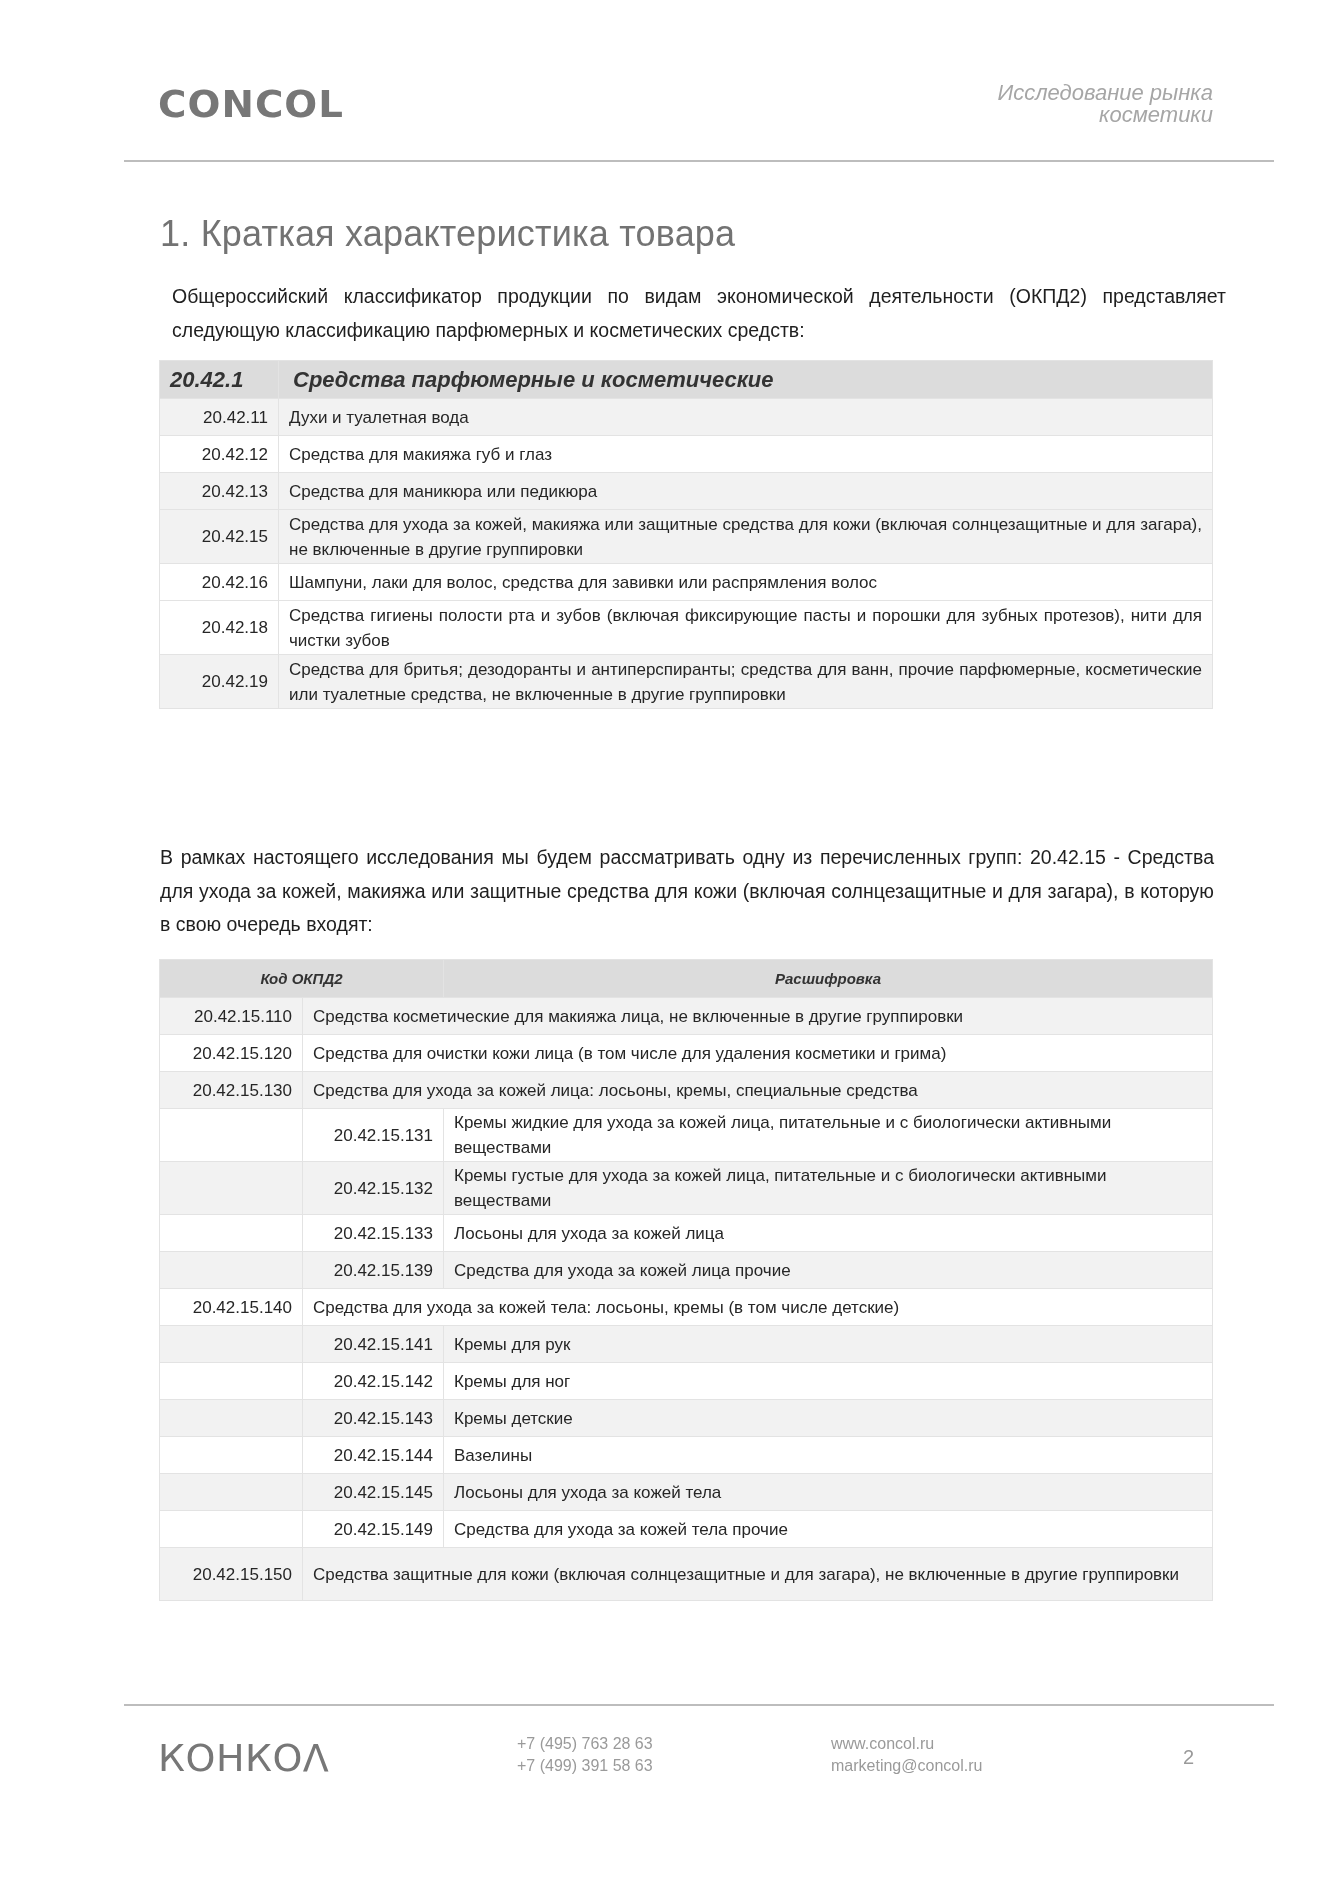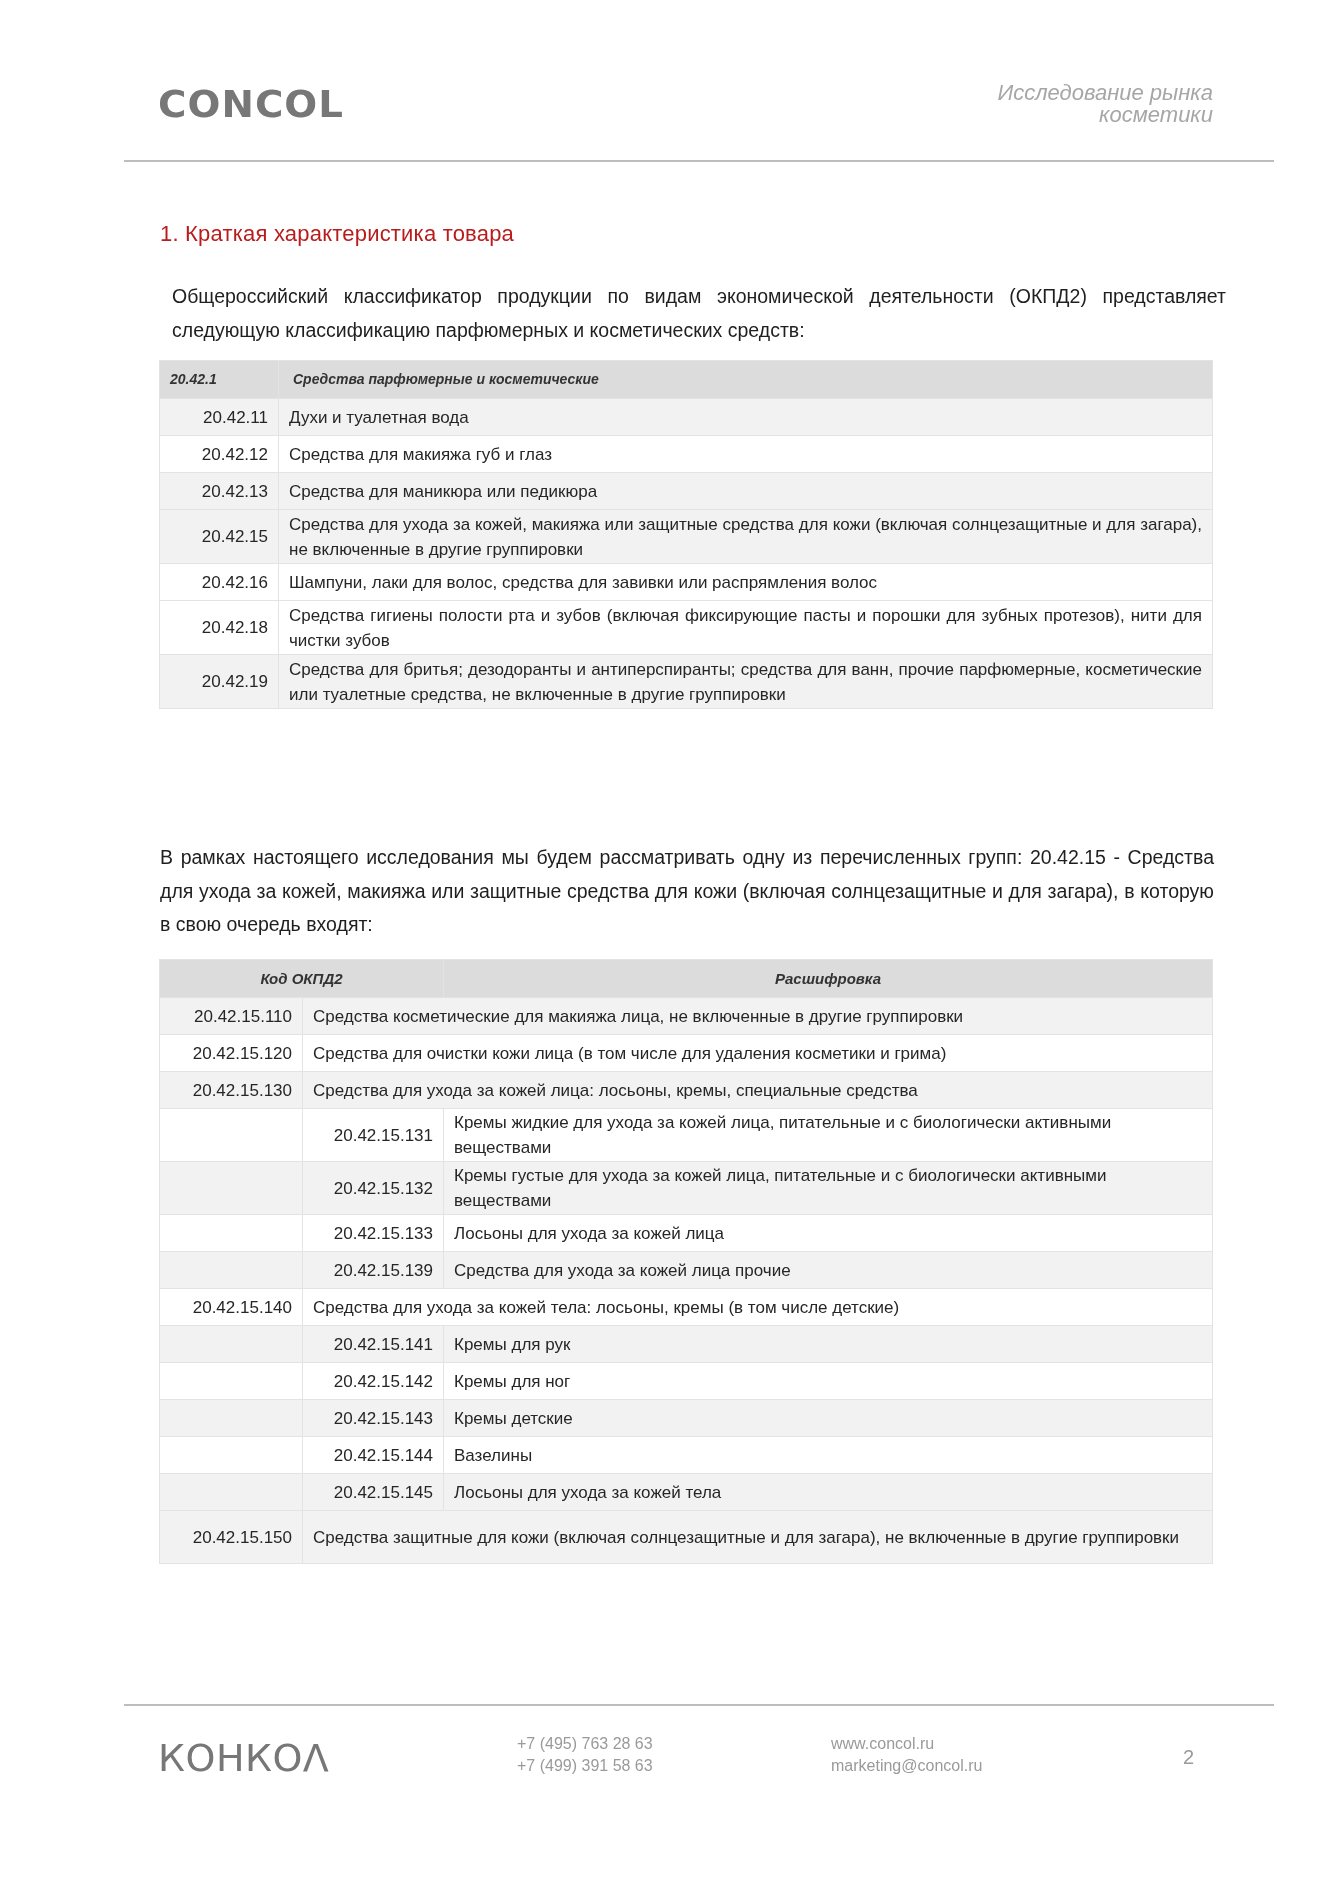--- a/index.html
+++ b/index.html
@@ -8,38 +8,38 @@
 
   .logo-top { position: absolute; left: 158px; top: 84px; font-family: "DejaVu Sans", sans-serif;
               font-weight: bold; font-size: 38px; letter-spacing: 1px; color: #777777; line-height: 40px;
               transform: scaleX(1.02); transform-origin: left; }
   .header-note { position: absolute; left: 933px; top: 82px; width: 280px; text-align: right;
                  font-style: italic; font-size: 22px; color: #a6a6a6; line-height: 22px; }
   .rule { position: absolute; left: 124px; width: 1150px; height: 2px; background: #bdbdbd; }
   .rule.top { top: 160px; }
   .rule.bottom { top: 1704px; }
 
-  .title { position: absolute; left: 160px; top: 212px; font-size: 22px; color: #b91c1c;
+  .title { position: absolute; left: 160px; top: 212px; font-size: 36px; color: #737373;
            line-height: 44px; white-space: nowrap; letter-spacing: 0.2px; }
 
   .para { position: absolute; left: 160px; width: 1054px; font-size: 19.5px; line-height: 33.5px;
           color: #1f1f1f; text-align: justify; margin: 0; }
   .para.p1 { top: 280px; margin-left: 12px; }
   .para.p2 { top: 841px; }
 
   table { position: absolute; left: 159px; width: 1054px; border-collapse: collapse; table-layout: fixed;
           font-size: 17px; color: #262626; }
   td, th { border: 1px solid #e3e3e3; padding: 0 10px; line-height: 25px; vertical-align: middle; }
   tr.gray td { background: #f2f2f2; }
   tr.white td { background: #ffffff; }
   tr.head th, tr.head td { background: #dcdcdc; }
 
   #t1 { top: 360px; }
   #t1 col.c1 { width: 119px; }
-  #t1 tr.head td { height: 37px; font-weight: bold; font-style: italic; font-size: 14px; color: #333; }
+  #t1 tr.head td { height: 37px; font-weight: bold; font-style: italic; font-size: 22px; color: #333; }
   #t1 td.code { text-align: right; }
   #t1 tr.single td { height: 36px; }
   #t1 tr.double td { height: 53px; text-align: justify; }
   #t1 tr.double td.code { text-align: right; }
 
   #t2 { top: 959px; }
   #t2 col.c1 { width: 143px; }
   #t2 col.c2 { width: 141px; }
   #t2 tr.head th { height: 37px; font-weight: bold; font-style: italic; font-size: 15px; color: #333; text-align: center; }
   #t2 tr.single td { height: 36px; }
@@ -172,20 +172,25 @@
   </tr>
   <tr class="white single">
     <td></td>
     <td class="code">20.42.15.144</td>
     <td class="desc">Вазелины</td>
   </tr>
   <tr class="gray single">
     <td></td>
     <td class="code">20.42.15.145</td>
     <td class="desc">Лосьоны для ухода за кожей тела</td>
+  </tr>
+  <tr class="white single">
+    <td></td>
+    <td class="code">20.42.15.149</td>
+    <td class="desc">Средства для ухода за кожей тела прочие</td>
   </tr>
   <tr class="gray double">
     <td class="code">20.42.15.150</td>
     <td class="desc just" colspan="2">Средства защитные для кожи (включая солнцезащитные и для загара), не включенные в другие группировки</td>
   </tr>
 </tbody>
   </table>
 
 <div class="rule bottom"></div>
 <div class="logo-bottom">КОНКОΛ</div>

